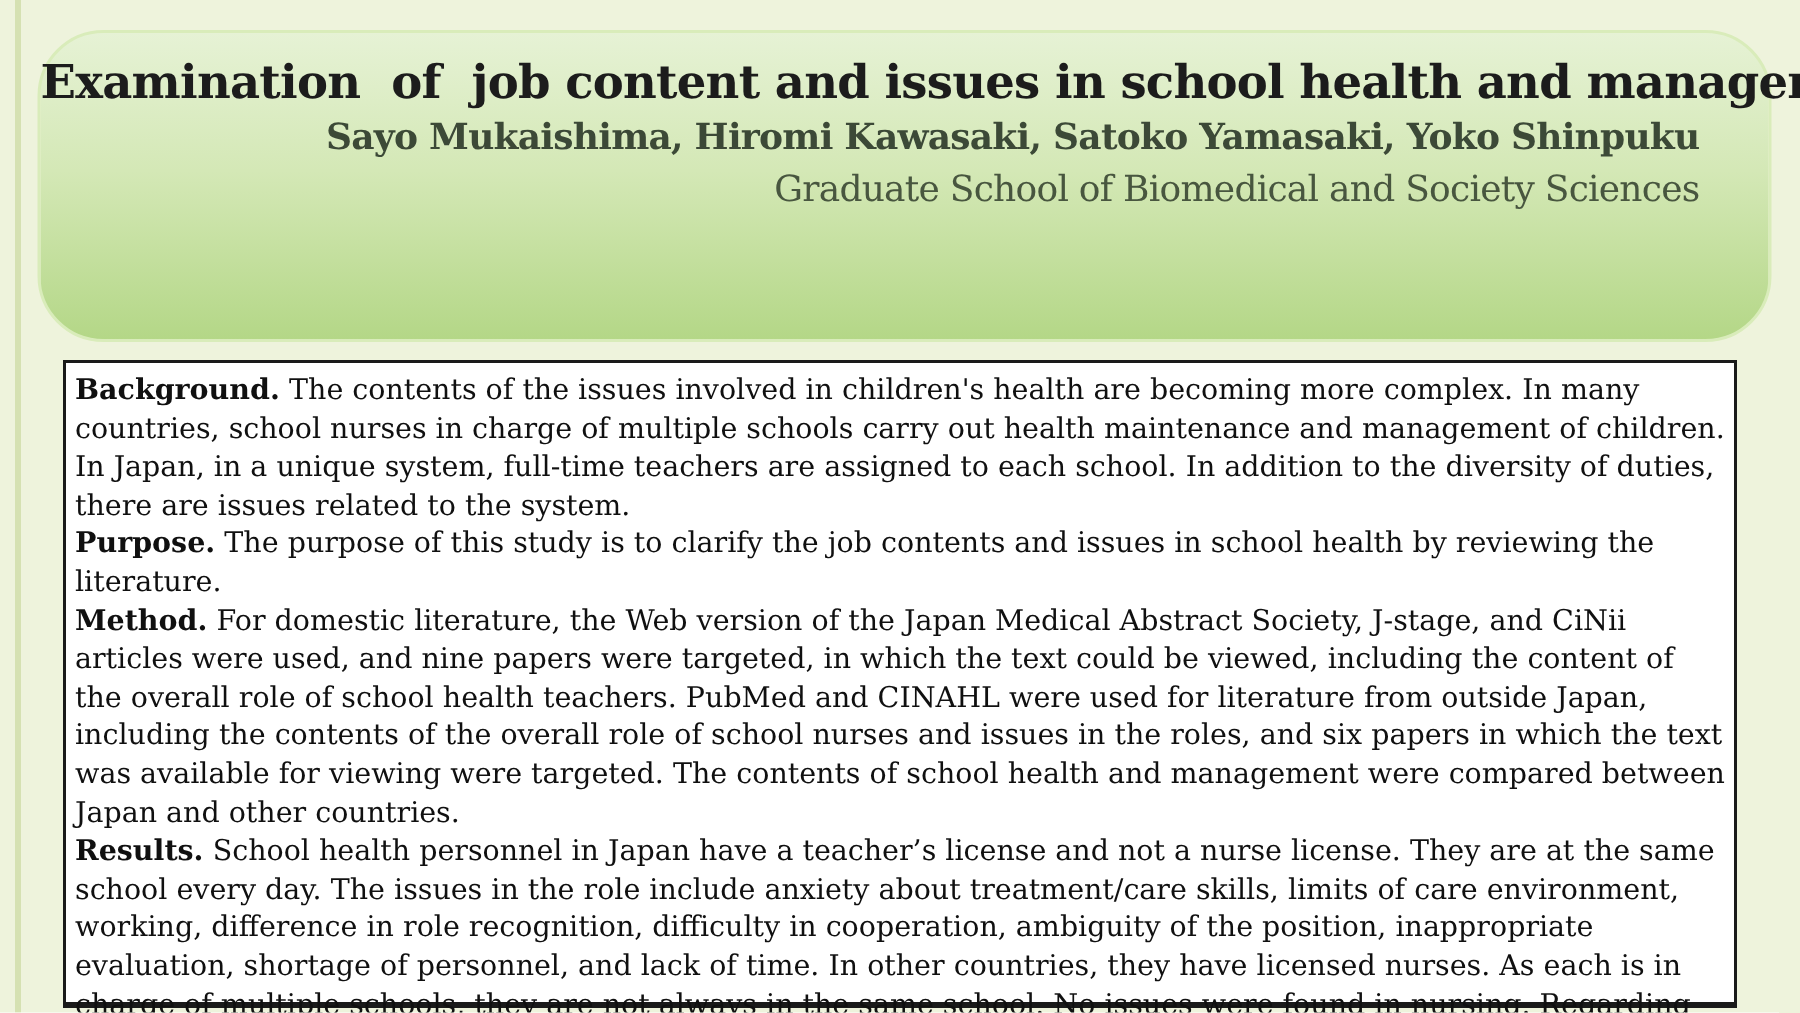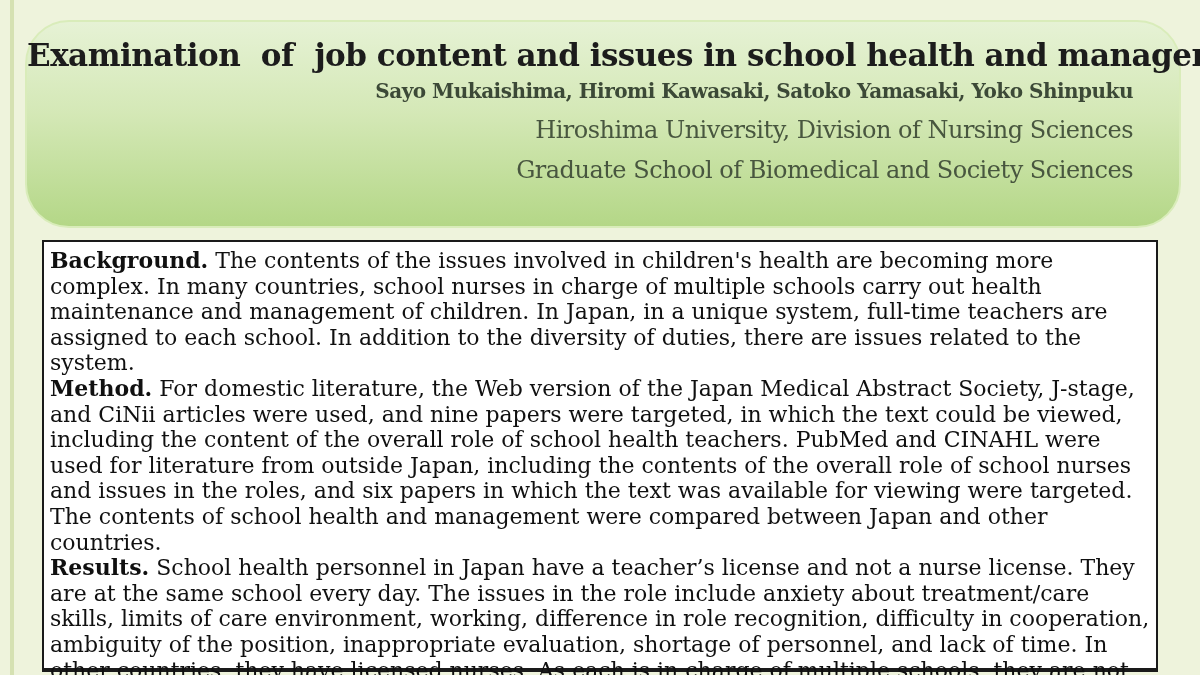--- a/index.html
+++ b/index.html
@@ -40,21 +40,21 @@
     line-height: 37px;
     color: #1c1c1c;
     white-space: pre;
     letter-spacing: -0.5px;
   }
   .title-line.first { margin-top: 15px; }
   .authors-line {
     text-align: right;
     padding-right: 46px;
     font-weight: bold;
-    font-size: 20px;
+    font-size: 24px;
     line-height: 30px;
     margin-top: 2px;
     color: #3c4937;
     letter-spacing: -0.5px;
   }
   .affil-line {
     text-align: right;
     padding-right: 46px;
     font-size: 24px;
     line-height: 40px;
@@ -69,39 +69,39 @@
     width: 1116px;
     height: 432px;
     box-sizing: border-box;
     background: #ffffff;
     border: 2px solid #1a1a1a;
     border-bottom-width: 4px;
     padding: 6px 6px 0 6px;
   }
   .abstract-box p {
     margin: 0;
-    font-size: 22px;
+    font-size: 19px;
     line-height: 25.6px;
     color: #101010;
     text-align: left;
   }
   .abstract-box p strong {
     font-weight: bold;
     margin-right: 0.32em;
   }
 </style>
 </head>
 <body>
 
 <div class="left-stripe"></div>
 
 <div class="header-card">
   <div class="title-line first">Examination  of  job content and issues in school health and management</div>
   <div class="authors-line">Sayo Mukaishima, Hiromi Kawasaki, Satoko Yamasaki, Yoko Shinpuku</div>
-  <div class="affil-line first">Hiroshima University, Division of Nursing Sciences</div>
   <div class="affil-line">Graduate School of Biomedical and Society Sciences</div>
 </div>
 
 <div class="abstract-box">
   <p><strong>Background.</strong><span>The contents of the issues involved in children's health are becoming more complex. In many countries, school nurses in charge of multiple schools carry out health maintenance and management of children. In Japan, in a unique system, full-time teachers are assigned to each school. In addition to the diversity of duties, there are issues related to the system.</span></p>
+  <p><strong>Purpose.</strong><span>The purpose of this study is to clarify the job contents and issues in school health by reviewing the literature.</span></p>
   <p><strong>Method.</strong><span>For domestic literature, the Web version of the Japan Medical Abstract Society, J-stage, and CiNii articles were used, and nine papers were targeted, in which the text could be viewed, including the content of the overall role of school health teachers. PubMed and CINAHL were used for literature from outside Japan, including the contents of the overall role of school nurses and issues in the roles, and six papers in which the text was available for viewing were targeted. The contents of school health and management were compared between Japan and other countries.</span></p>
   <p><strong>Results.</strong><span>School health personnel in Japan have a teacher’s license and not a nurse license. They are at the same school every day. The issues in the role include anxiety about treatment/care skills, limits of care environment, working, difference in role recognition, difficulty in cooperation, ambiguity of the position, inappropriate evaluation, shortage of personnel, and lack of time. In other countries, they have licensed nurses. As each is in charge of multiple schools, they are not always in the same school. No issues were found in nursing. Regarding work issues, difference in role recognition was also recognized in Australian papers, and shortage of personnel was also recognized in the articles of the US and the UK. Lack of time was also mentioned in the UK.</span></p>
 </div>
 
 </body></html>

